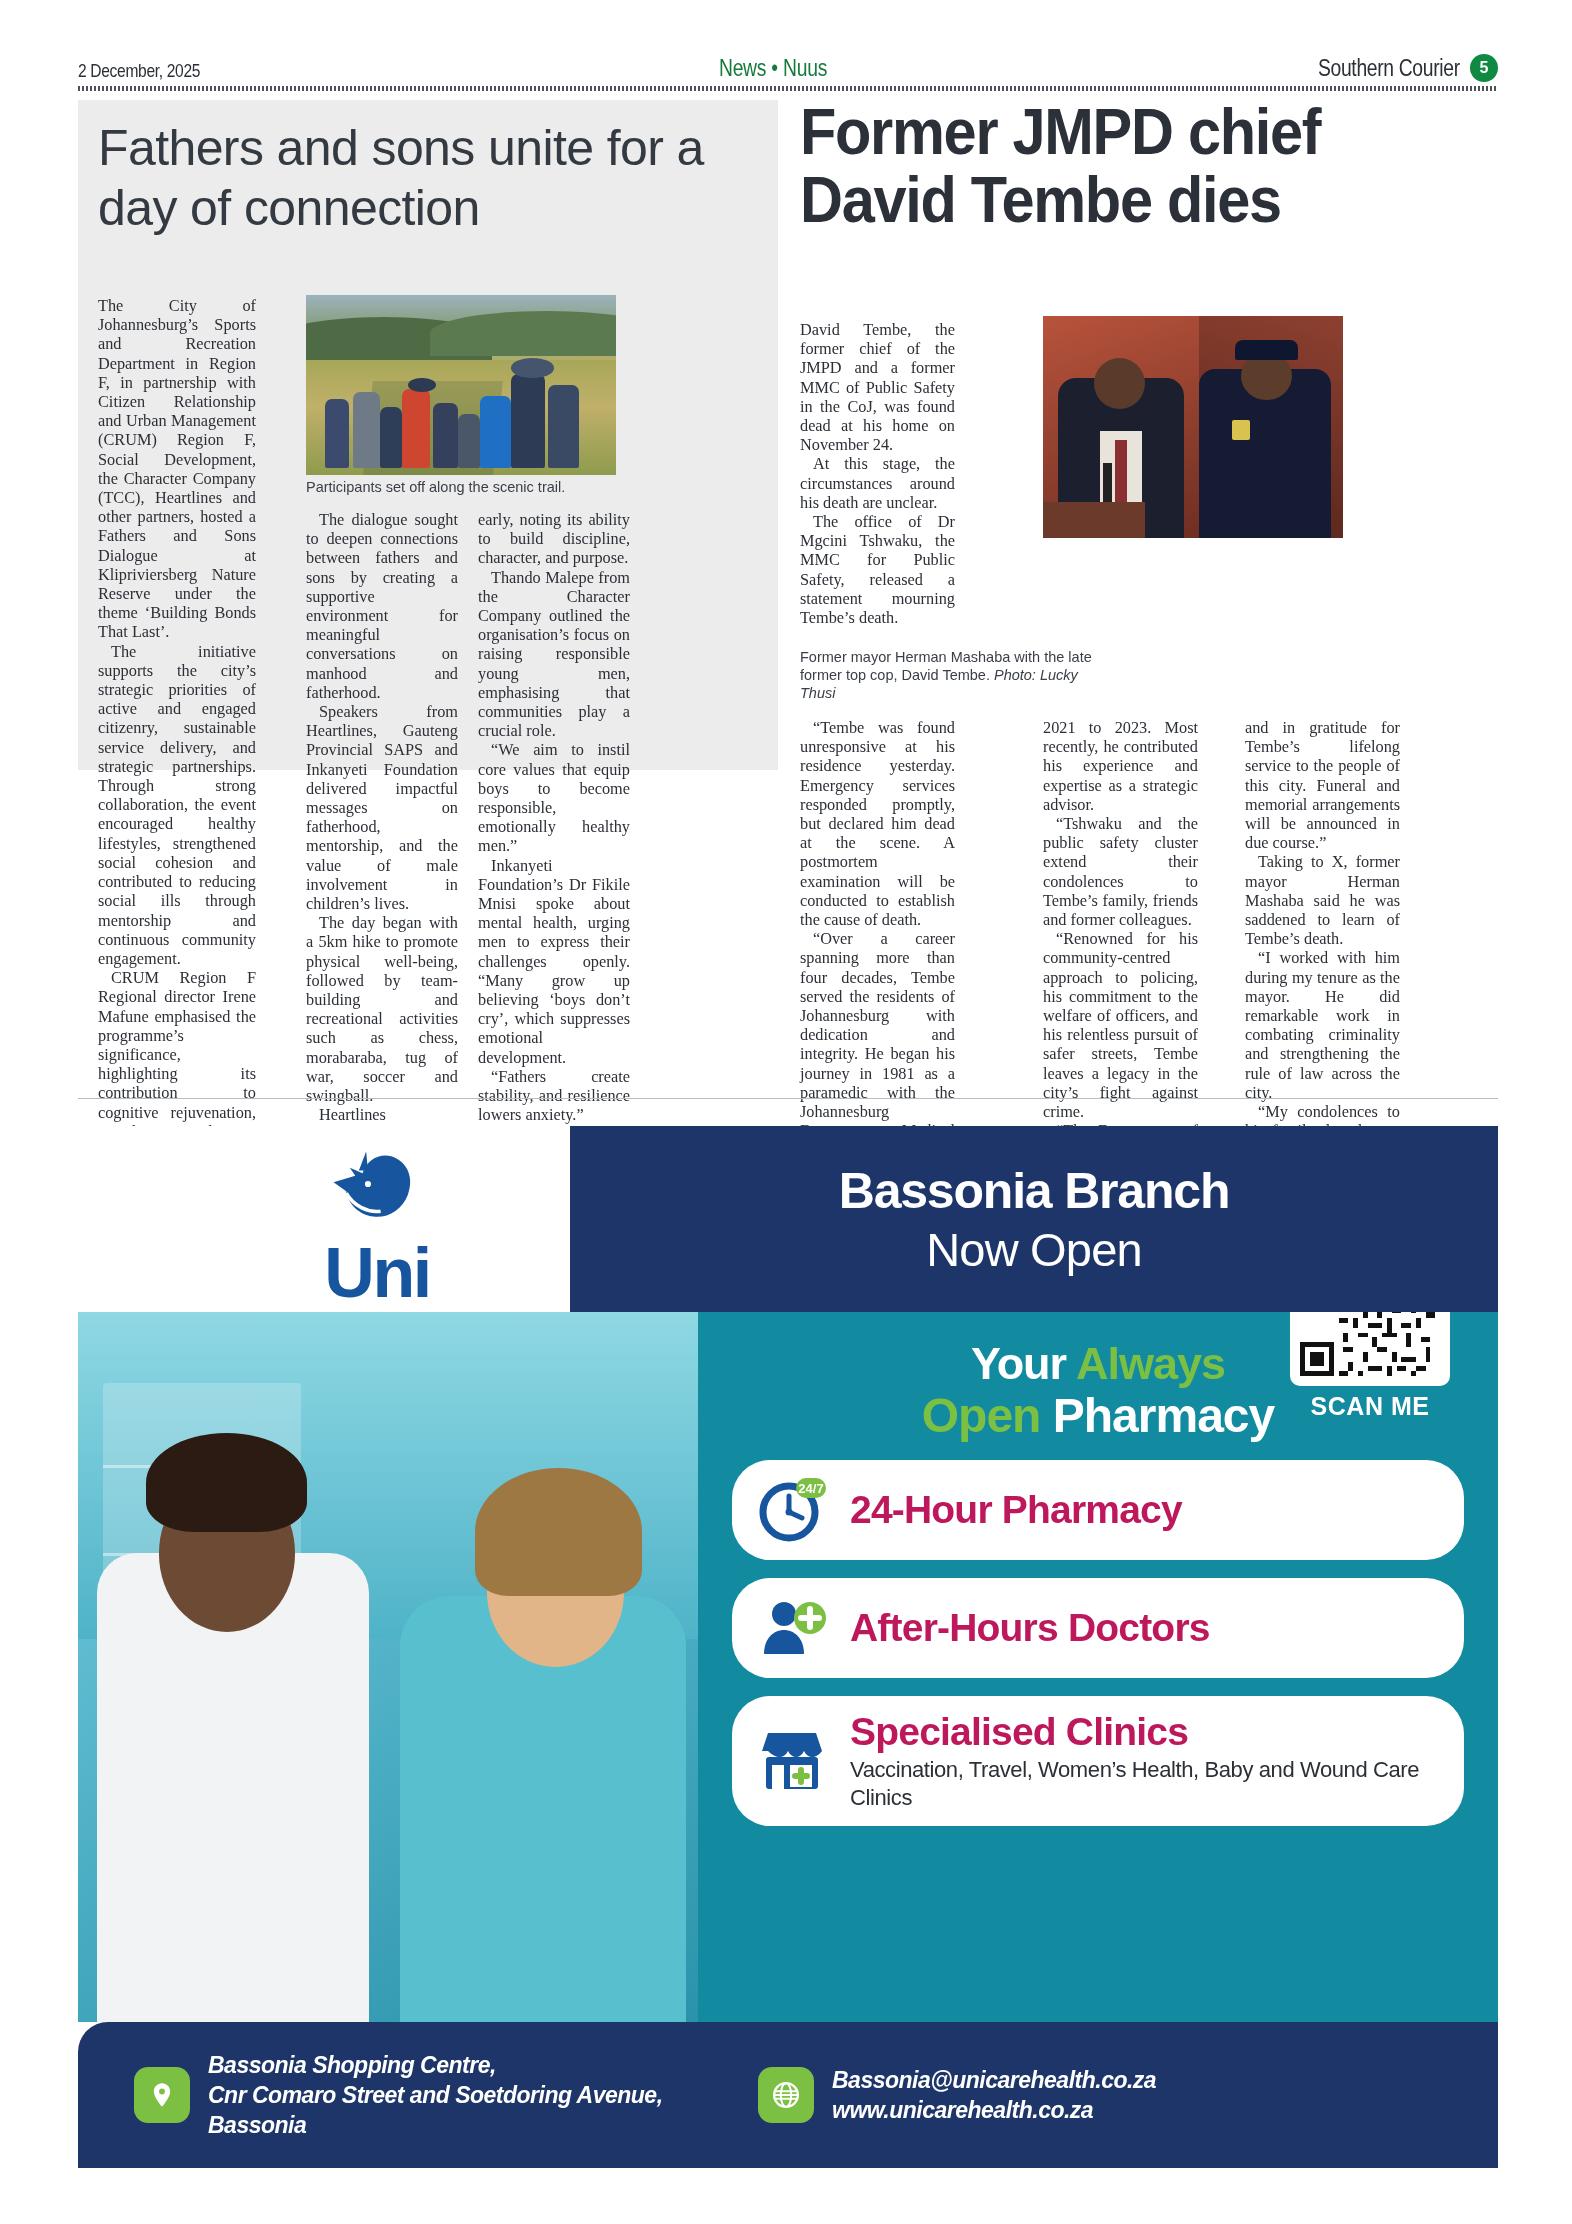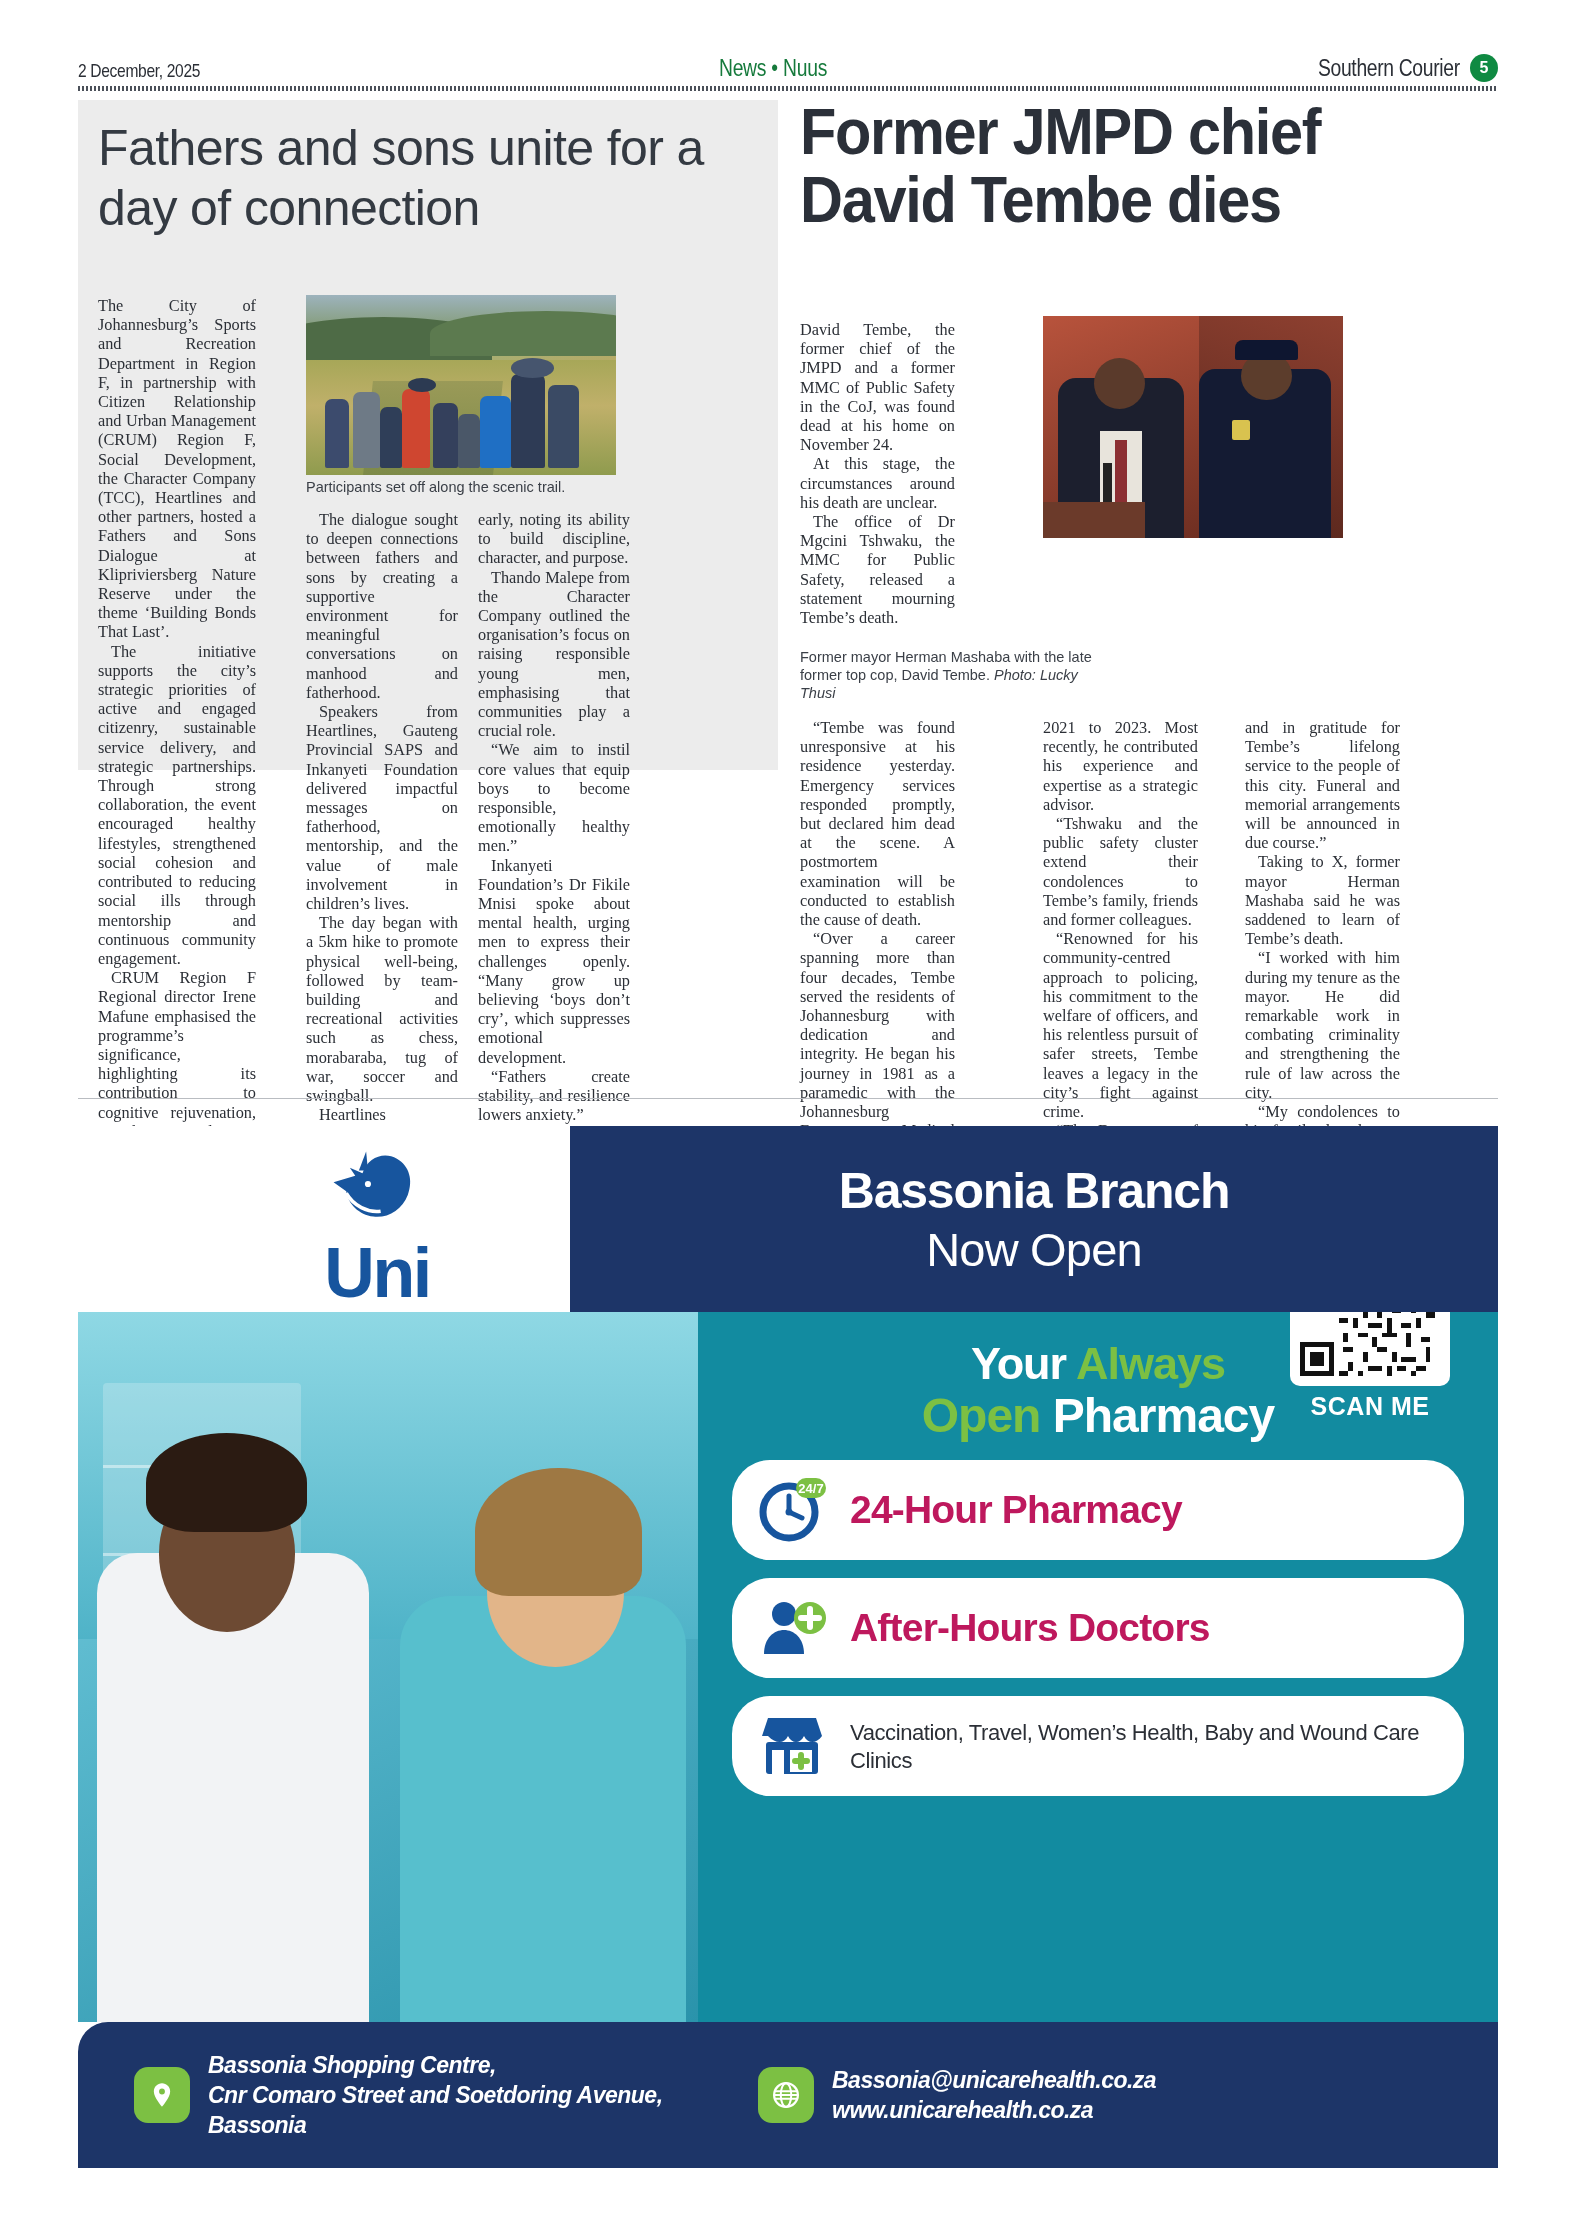--- a/index.html
+++ b/index.html
@@ -482,20 +482,21 @@
 
       <div class="feat">
         <svg class="feat-icon" viewBox="0 0 72 72">
           <path d="M6 26 L12 8 L60 8 L66 26 C60 34 52 34 48 26 C44 34 36 34 32 26 C28 34 20 34 12 26 Z" fill="#17559e"></path>
           <rect x="10" y="32" width="52" height="32" rx="3" fill="#17559e"></rect>
           <rect x="16" y="40" width="12" height="24" fill="#fff"></rect>
           <rect x="34" y="40" width="22" height="22" fill="#fff"></rect>
           <path d="M45 45 v12 M39 51 h12" stroke="#7cc043" stroke-width="6" stroke-linecap="round"></path>
         </svg>
         <div>
+          <div class="feat-title">Specialised Clinics</div>
           <div class="feat-sub">Vaccination, Travel, Women’s Health, Baby and Wound Care Clinics</div>
         </div>
       </div>
 
       <div class="scan-wrap">
         <div class="qr-box" style="position:relative;right:auto;bottom:auto;">
           <svg class="qr-img" viewBox="0 0 29 29" shape-rendering="crispEdges">
             <rect width="29" height="29" fill="#fff"></rect>
             <g fill="#111">
               <rect x="0" y="0" width="7" height="7"></rect>

